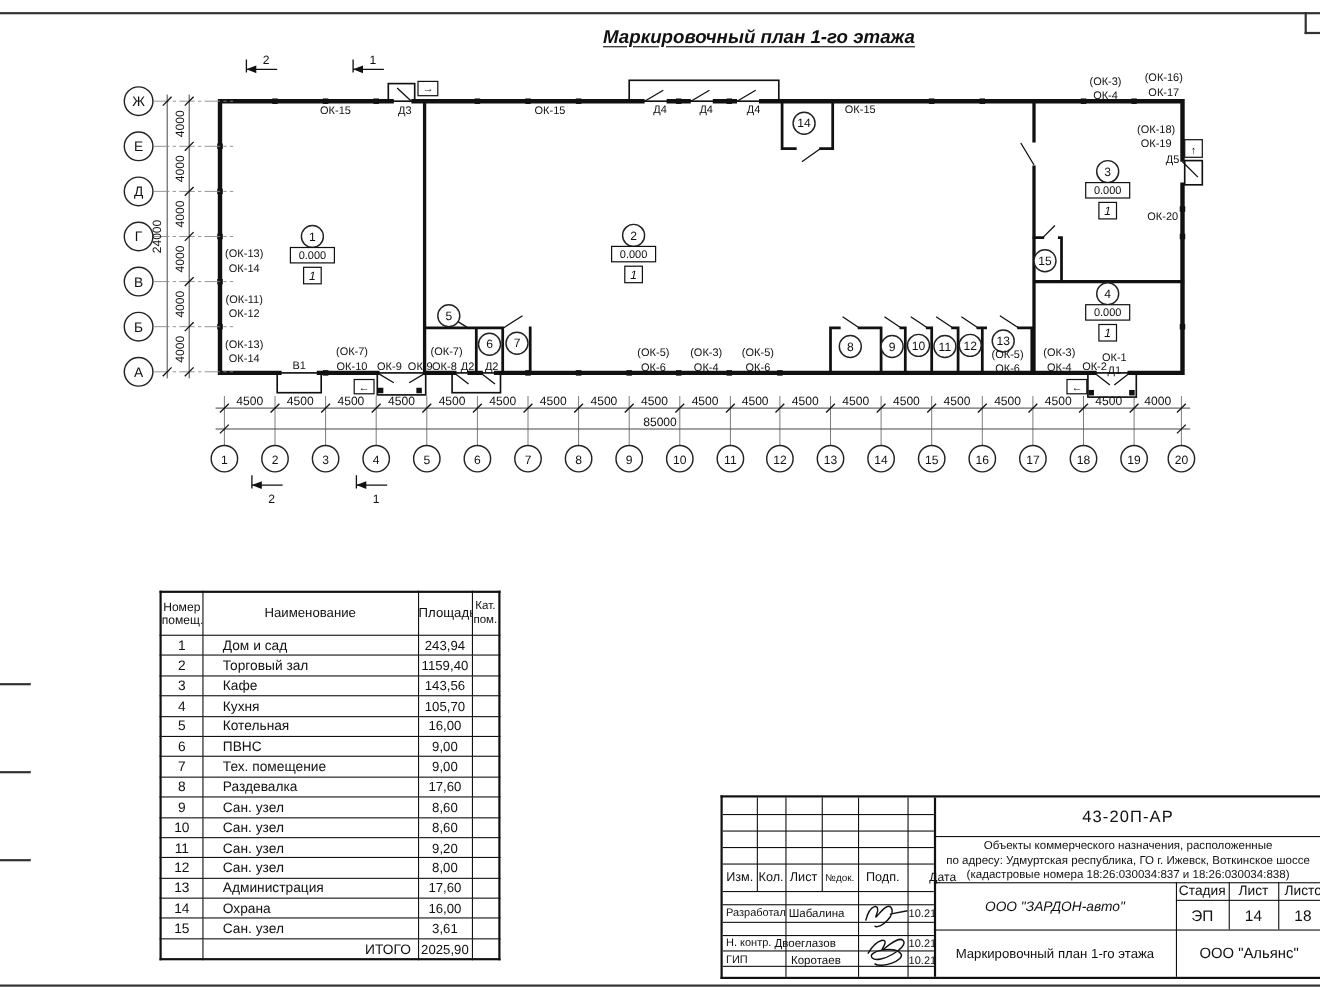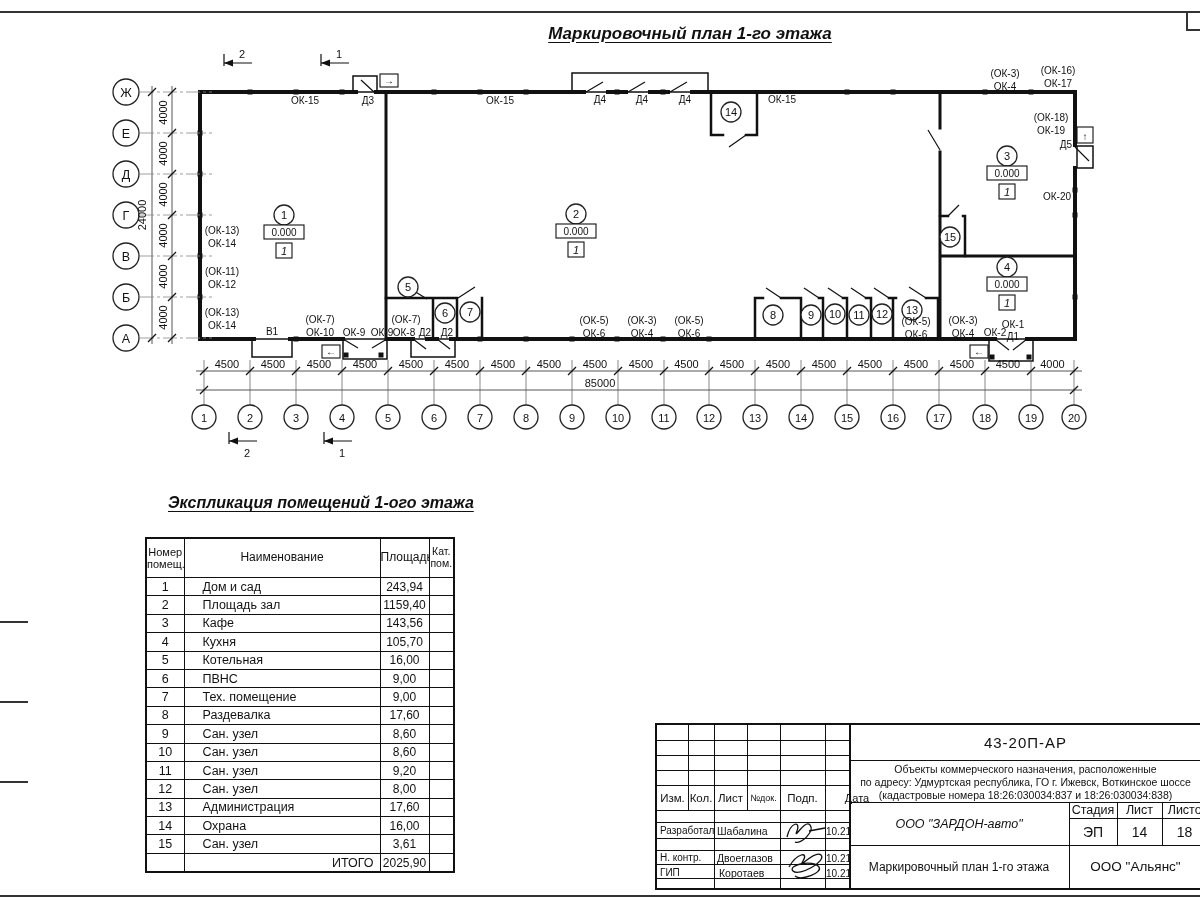--- a/index.html
+++ b/index.html
@@ -397,21 +397,20 @@
         <text x="389" y="84" class="pt mid">→</text>
         <rect x="322" y="345" width="18" height="13" class="box"></rect>
         <text x="331" y="355" class="pt mid">←</text>
         <rect x="970" y="345" width="18" height="13" class="box"></rect>
         <text x="979" y="355" class="pt mid">←</text>
         <rect x="1077" y="127" width="16" height="16" class="box"></rect>
         <text x="1085" y="140" class="pt mid">↑</text>
       </g>
   </svg>
 
-  <div class="abs heading" id="expl-title">Экспликация помещений 1-ого этажа</div>
   <div class="abs" id="expl">
     <table>
       <colgroup>
           <col style="width:38px">
           <col style="width:196px">
           <col style="width:49px">
           <col style="width:25px">
         </colgroup>
       <thead>
         <tr>
@@ -423,21 +422,21 @@
       </thead>
       <tbody id="expl-body">
           <tr>
             <td class="c-num">1</td>
             <td class="c-name">Дом и сад</td>
             <td class="c-area">243,94</td>
             <td class="c-cat"></td>
           </tr>
           <tr>
             <td class="c-num">2</td>
-            <td class="c-name">Площадь зал</td>
+            <td class="c-name">Торговый зал</td>
             <td class="c-area">1159,40</td>
             <td class="c-cat"></td>
           </tr>
           <tr>
             <td class="c-num">3</td>
             <td class="c-name">Кафе</td>
             <td class="c-area">143,56</td>
             <td class="c-cat"></td>
           </tr>
           <tr>
@@ -554,21 +553,21 @@
     <div class="tc" style="left:31px;top:60px;width:26px;height:25px;font-size:11.5px;">Кол.</div>
     <div class="tc" style="left:57px;top:60px;width:33px;height:25px;font-size:11.5px;">Лист</div>
     <div class="tc" style="left:90px;top:60px;width:33px;height:25px;font-size:9px;">№док.</div>
     <div class="tc" style="left:123px;top:60px;width:45px;height:25px;font-size:11.5px;">Подп.</div>
     <div class="tc" style="left:168px;top:60px;width:24px;height:25px;font-size:11px;margin-left:20px;">Дата</div>
 
     <div class="ts" style="left:3px;top:100px;font-size:10px;">Разработал</div>
     <div class="ts" style="left:60px;top:100px;font-size:10.5px;">Шабалина</div>
     <div class="ts" style="left:169px;top:101px;font-size:10px;">10.21</div>
     <div class="ts" style="left:3px;top:127px;font-size:10px;">Н. контр.</div>
-    <div class="ts" style="left:60px;top:127px;font-size:10.5px;">Двоеглазов</div>
+    <div class="ts" style="left:47px;top:127px;font-size:10.5px;">Двоеглазов</div>
     <div class="ts" style="left:169px;top:128px;font-size:10px;">10.21</div>
     <div class="ts" style="left:3px;top:142px;font-size:10px;">ГИП</div>
     <div class="ts" style="left:62px;top:142px;font-size:10.5px;">Коротаев</div>
     <div class="ts" style="left:169px;top:143px;font-size:10px;">10.21</div>
 
     <svg class="abs" style="left:122px;top:90px;" width="50" height="70">
       <path d="M8,22 C12,6 22,6 18,16 C14,26 26,4 31,10 C36,16 22,30 16,27 M30,16 L46,13" fill="none" stroke="#111" stroke-width="1.3"></path>
       <path d="M10,52 C18,38 30,36 24,46 C18,56 36,34 42,40 C48,46 20,62 14,56 C8,50 34,44 40,52 C44,58 22,66 16,61" fill="none" stroke="#111" stroke-width="1.3"></path>
     </svg>
 

